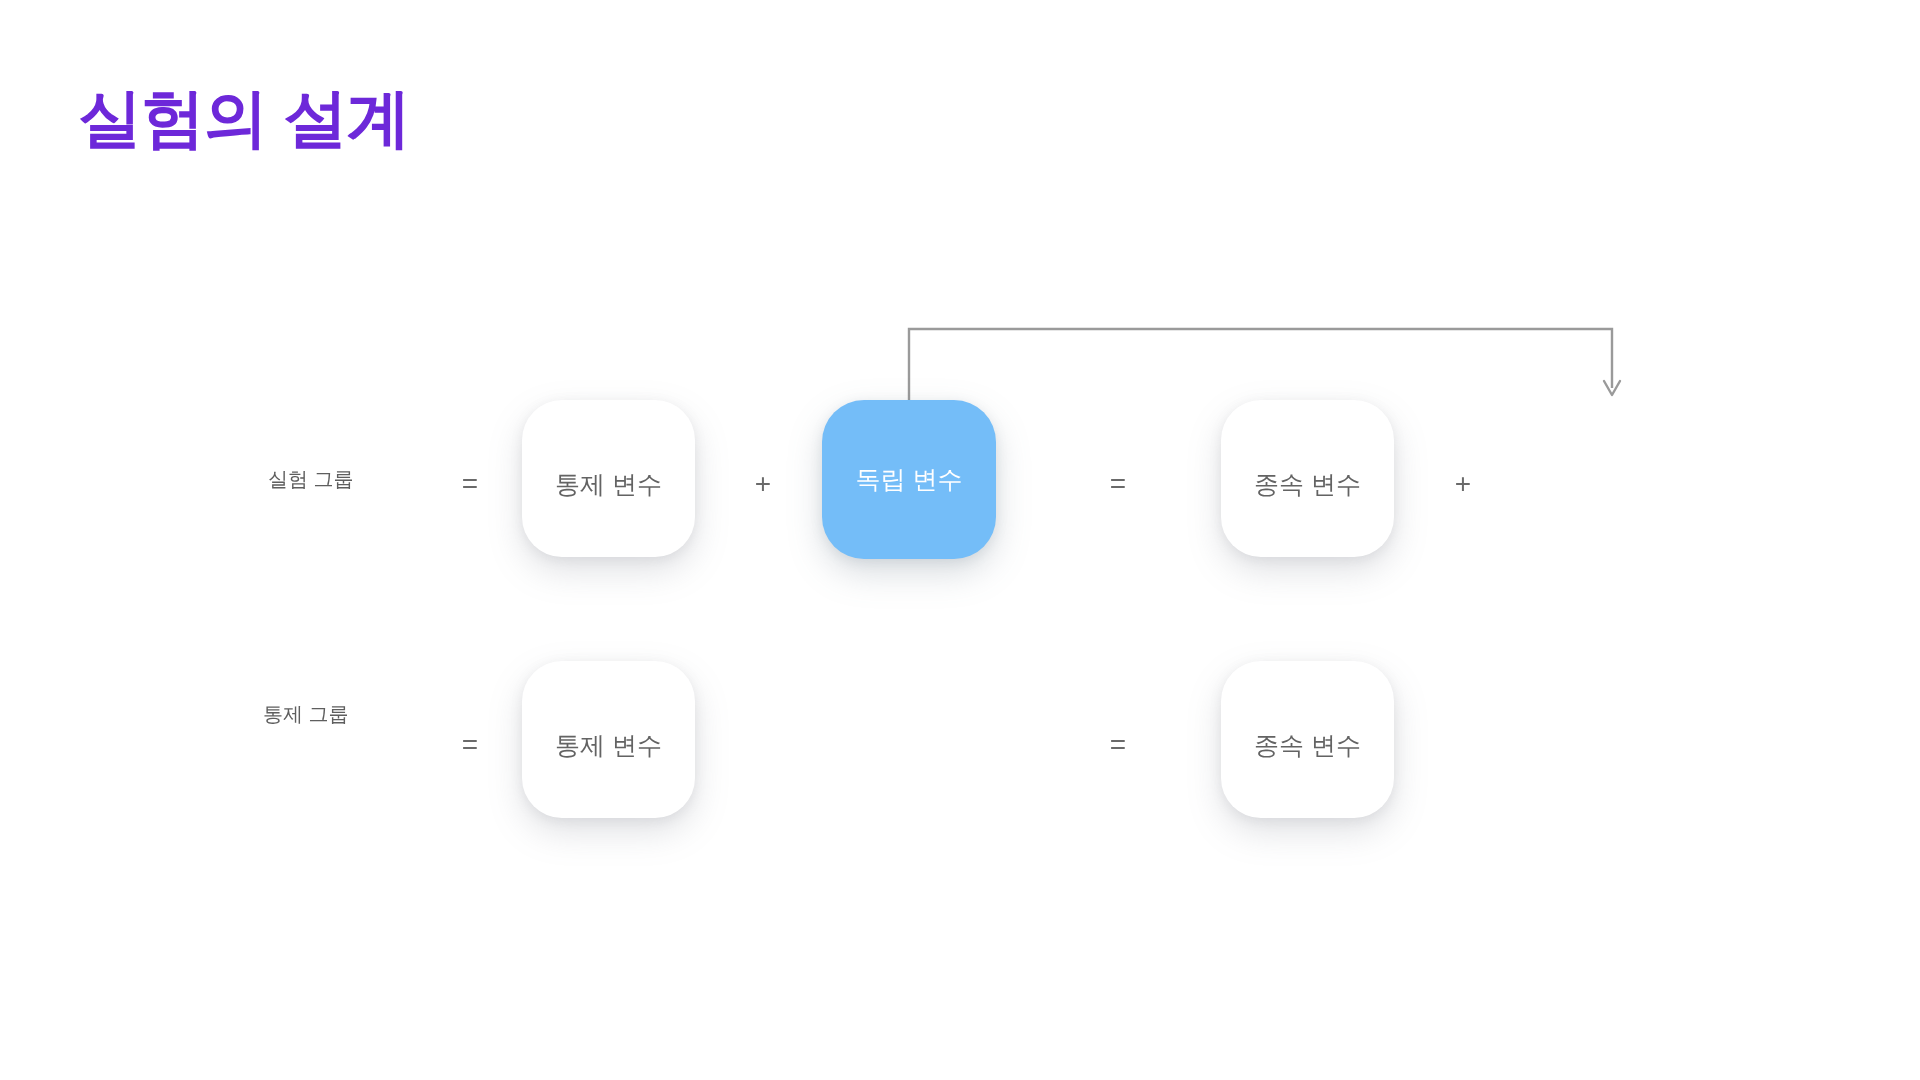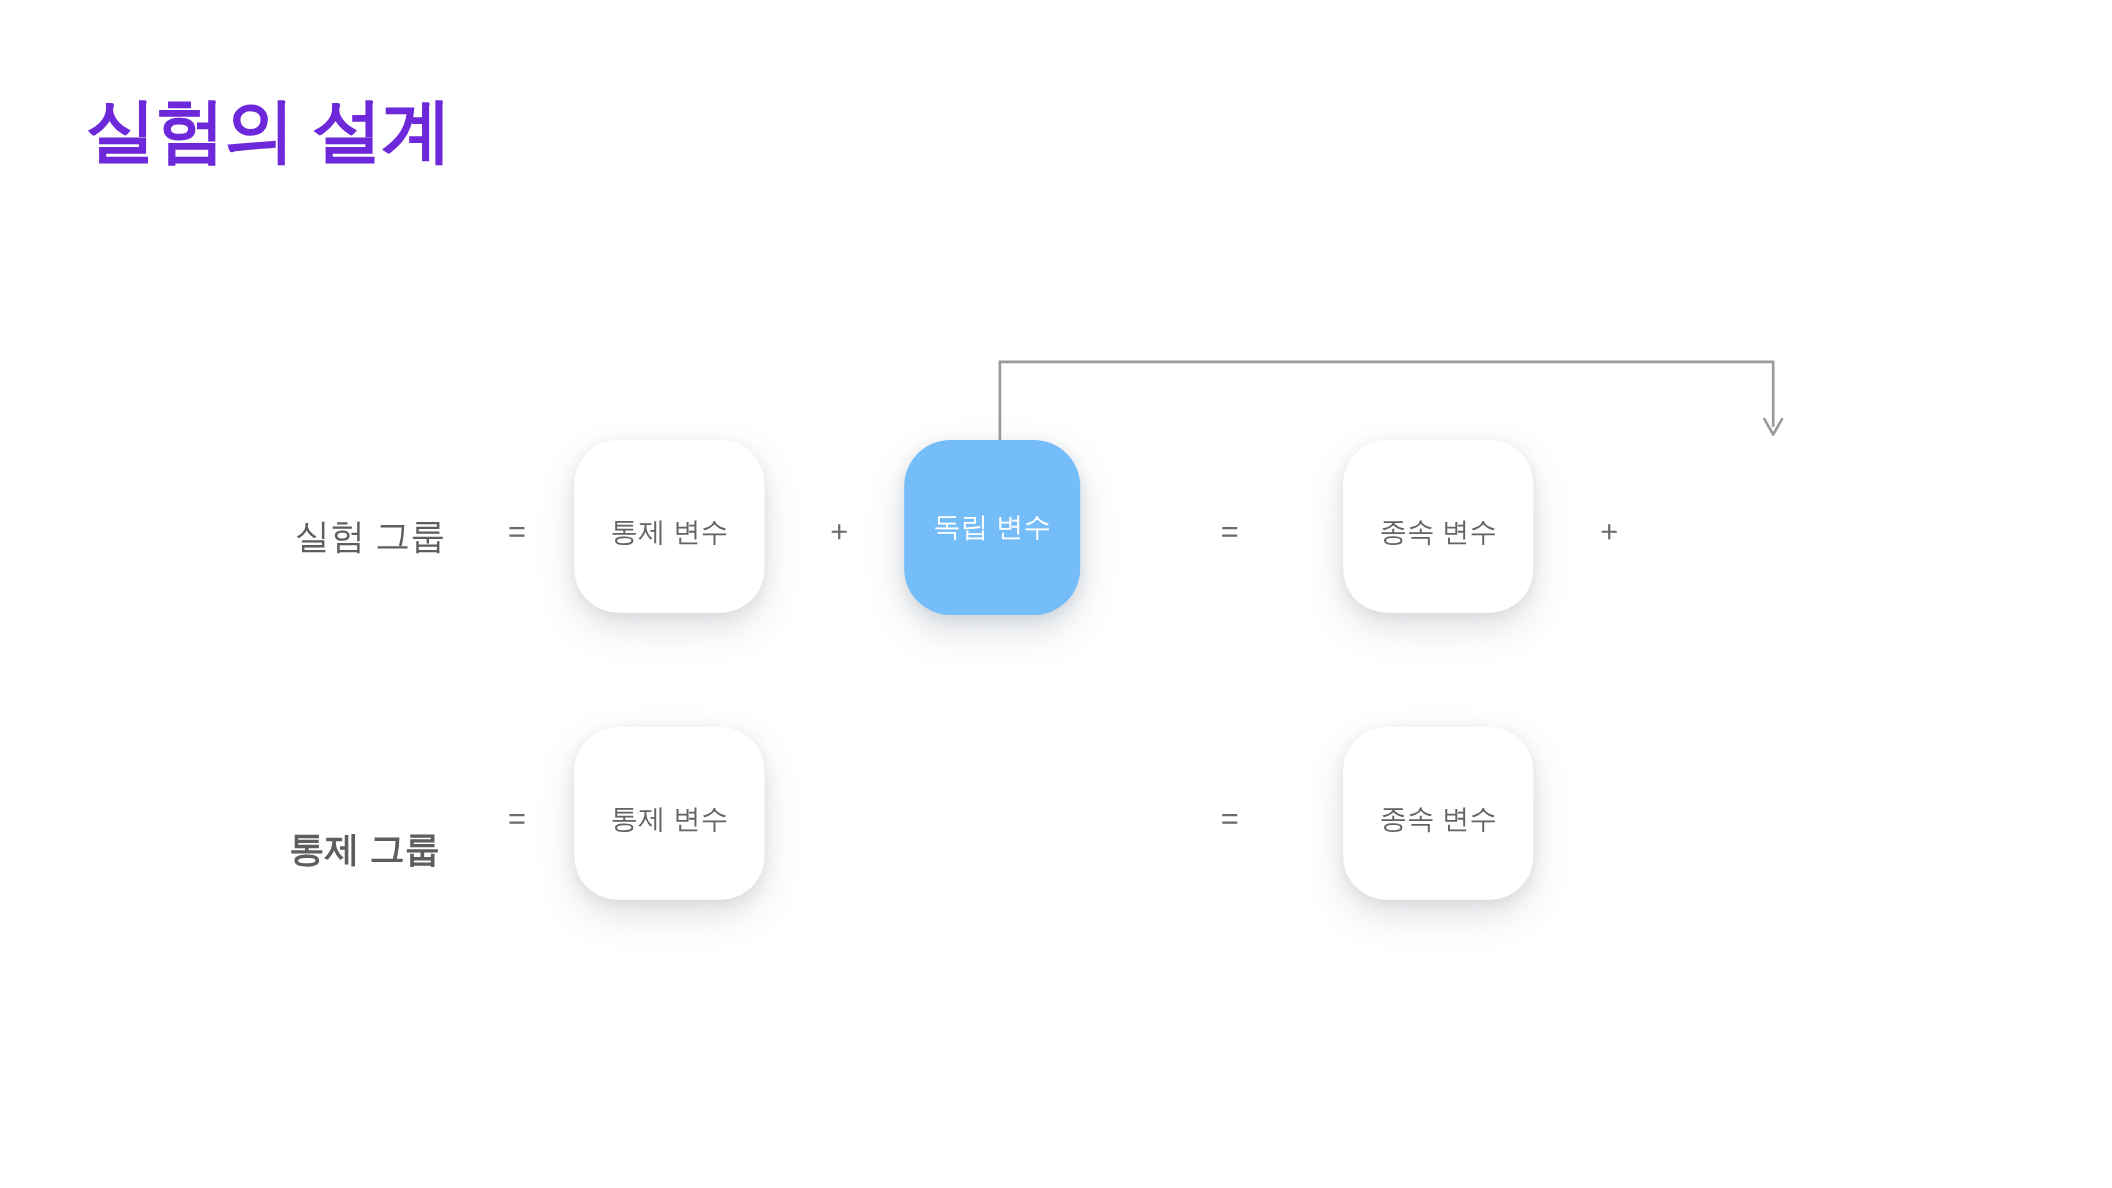--- a/index.html
+++ b/index.html
@@ -44,21 +44,21 @@
     left: 0;
     top: 0;
     width: 1920px;
     height: 1080px;
     pointer-events: none;
   }
 
   
   .row-label {
     position: absolute;
-    font-size: 32px;
+    font-size: 20px;
     color: #5e5e5e;
     white-space: nowrap;
     text-align: center;
   }
 
   
   .operator {
     position: absolute;
     font-size: 28px;
     color: #6a6a6a;
@@ -88,21 +88,21 @@
     background: #ffffff;
     box-shadow: 0 14px 34px rgba(120,125,135,0.22),
                 0 3px 12px rgba(120,125,135,0.13);
   }
   .node.white .node-label {
     color: #636363;
     margin-top: 11px;
   }
 
   .node.blue {
-    width: 160px;
+    width: 174px;
     height: 159px;
     border-radius: 42px;
     background: #74bdf8;
     box-shadow: 0 14px 34px rgba(110,125,140,0.26),
                 0 3px 12px rgba(110,125,140,0.15);
   }
   .node.blue .node-label {
     color: #ffffff;
   }
 </style>
@@ -134,21 +134,21 @@
 
   <div class="operator" style="left:1098px; top:468px;">=</div>
 
   <div class="node white" style="left:1221px; top:400px;">
     <span class="node-label">종속 변수</span>
   </div>
 
   <div class="operator" style="left:1443px; top:468px;">+</div>
 
 
-  <div class="row-label" style="left:263px; top:751px;font-weight:bold;">통제 그룹</div>
+  <div class="row-label" style="left:263px; top:701px;">통제 그룹</div>
 
   <div class="operator" style="left:450px; top:729px;">=</div>
 
   <div class="node white" style="left:522px; top:661px;">
     <span class="node-label">통제 변수</span>
   </div>
 
   <div class="operator" style="left:1098px; top:729px;">=</div>
 
   <div class="node white" style="left:1221px; top:661px;">

